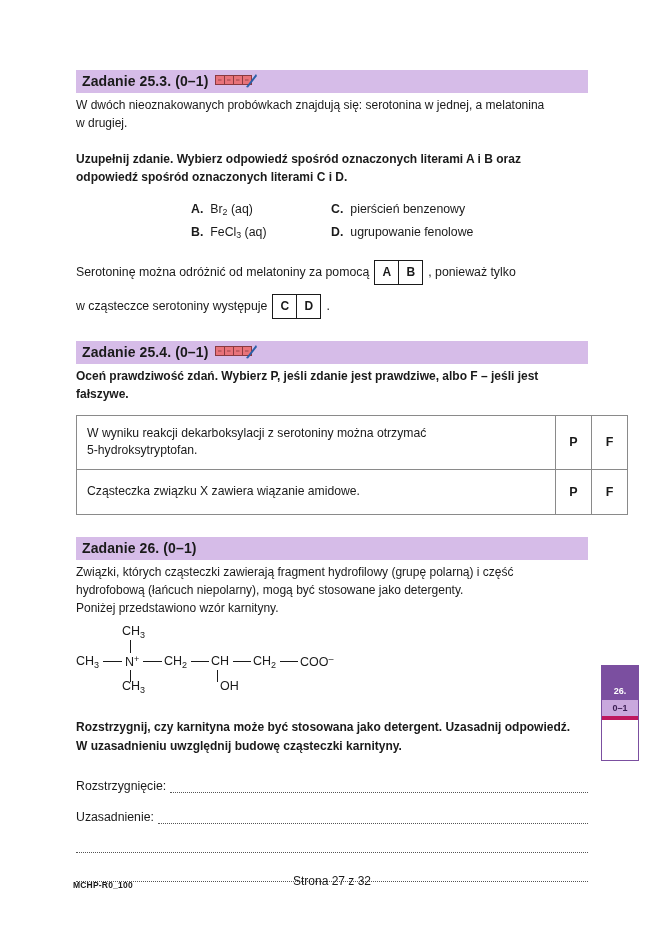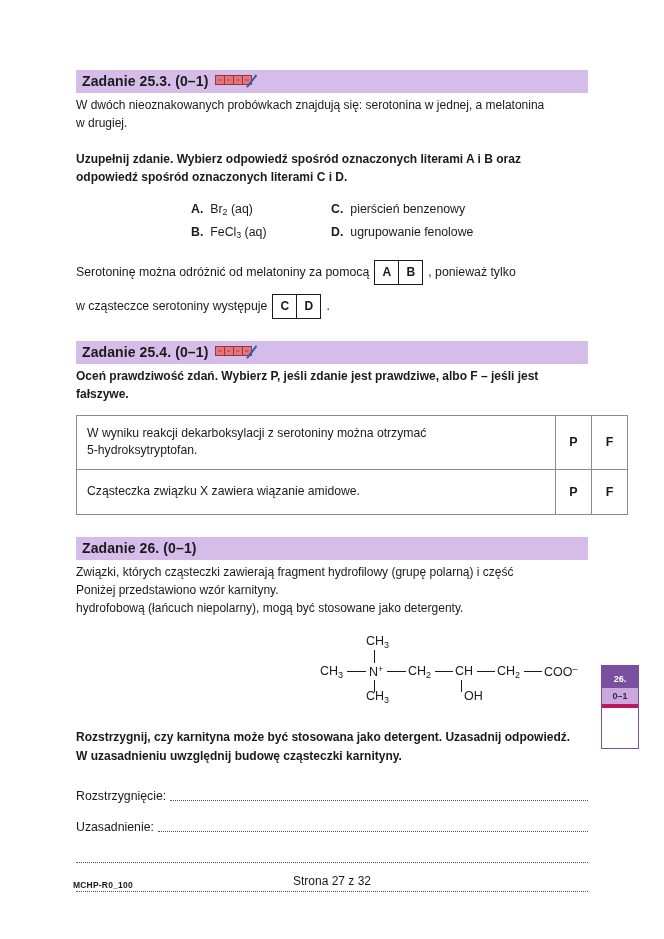--- a/index.html
+++ b/index.html
@@ -104,23 +104,23 @@
   table.tf td.stmt { padding: 9px 10px 9px 10px; }
   table.tf td.pf {
     width: 33px;
     text-align: center;
     font-weight: bold;
     font-size: 12.5px;
   }
 
   
   .formula {
-    margin-top: 18px;
+    margin-top: 8px;
     display: flex;
-    justify-content: flex-end;
+    justify-content: flex-start;
   }
   .struct {
     font-size: 12.5px;
     line-height: 1;
     position: relative;
     width: 268px;
     height: 64px;
   }
   .struct span.at {
     position: absolute;
@@ -129,21 +129,21 @@
   .struct i.bond {
     position: absolute;
     background: #1a1a1a;
   }
   .bond.h { height: 1px; }
   .bond.v { width: 1px; }
 
   
   .answer-row {
     display: flex;
-    align-items: flex-start;
+    align-items: flex-end;
     font-size: 12.3px;
     margin-top: 14px;
   }
   .answer-row .lbl { white-space: nowrap; margin-right: 4px; }
   .dots {
     flex: 1;
     border-bottom: 1.6px dotted #555;
     height: 11px;
   }
 
@@ -154,21 +154,21 @@
     top: 665px;
     width: 36px;
     border: 1px solid #7b4fa0;
     font-size: 9px;
     text-align: center;
     font-weight: bold;
   }
   .scorebox .sb-num {
     background: #7b4fa0;
     color: #ffffff;
-    padding: 8px 0 3px 0;
+    padding: 20px 0 3px 0;
     border-bottom: 1px solid #7b4fa0;
   }
   .scorebox .sb-pts {
     background: #c9a8dd;
     color: #3a1d52;
     padding: 3px 0 3px 0;
     border-bottom: 4px solid #be185d;
   }
   .scorebox .sb-empty {
     background: #ffffff;
@@ -312,22 +312,22 @@
       </table>
 
     <div style="height:22px;"></div>
 
     <div class="task-band">
       <span class="label">Zadanie 26. (0–1)</span>
     </div>
 
     <div class="ptext">
       <div>Związki, których cząsteczki zawierają fragment hydrofilowy (grupę polarną) i część</div>
+      <div>hydrofobową (łańcuch niepolarny), mogą być stosowane jako detergenty.</div>
       <div>Poniżej przedstawiono wzór karnityny.</div>
-      <div>hydrofobową (łańcuch niepolarny), mogą być stosowane jako detergenty.</div>
     </div>
 
     <div class="formula">
       <div class="struct">
 
         <span class="at" style="left:46px; top:0px;"><span>CH</span><sub>3</sub></span>
         <i class="bond v" style="left:54px; top:15px; height:13px;"></i>
 
         <span class="at" style="left:0px; top:30px;"><span>CH</span><sub>3</sub></span>
         <i class="bond h" style="left:27px; top:36px; width:19px;"></i>

